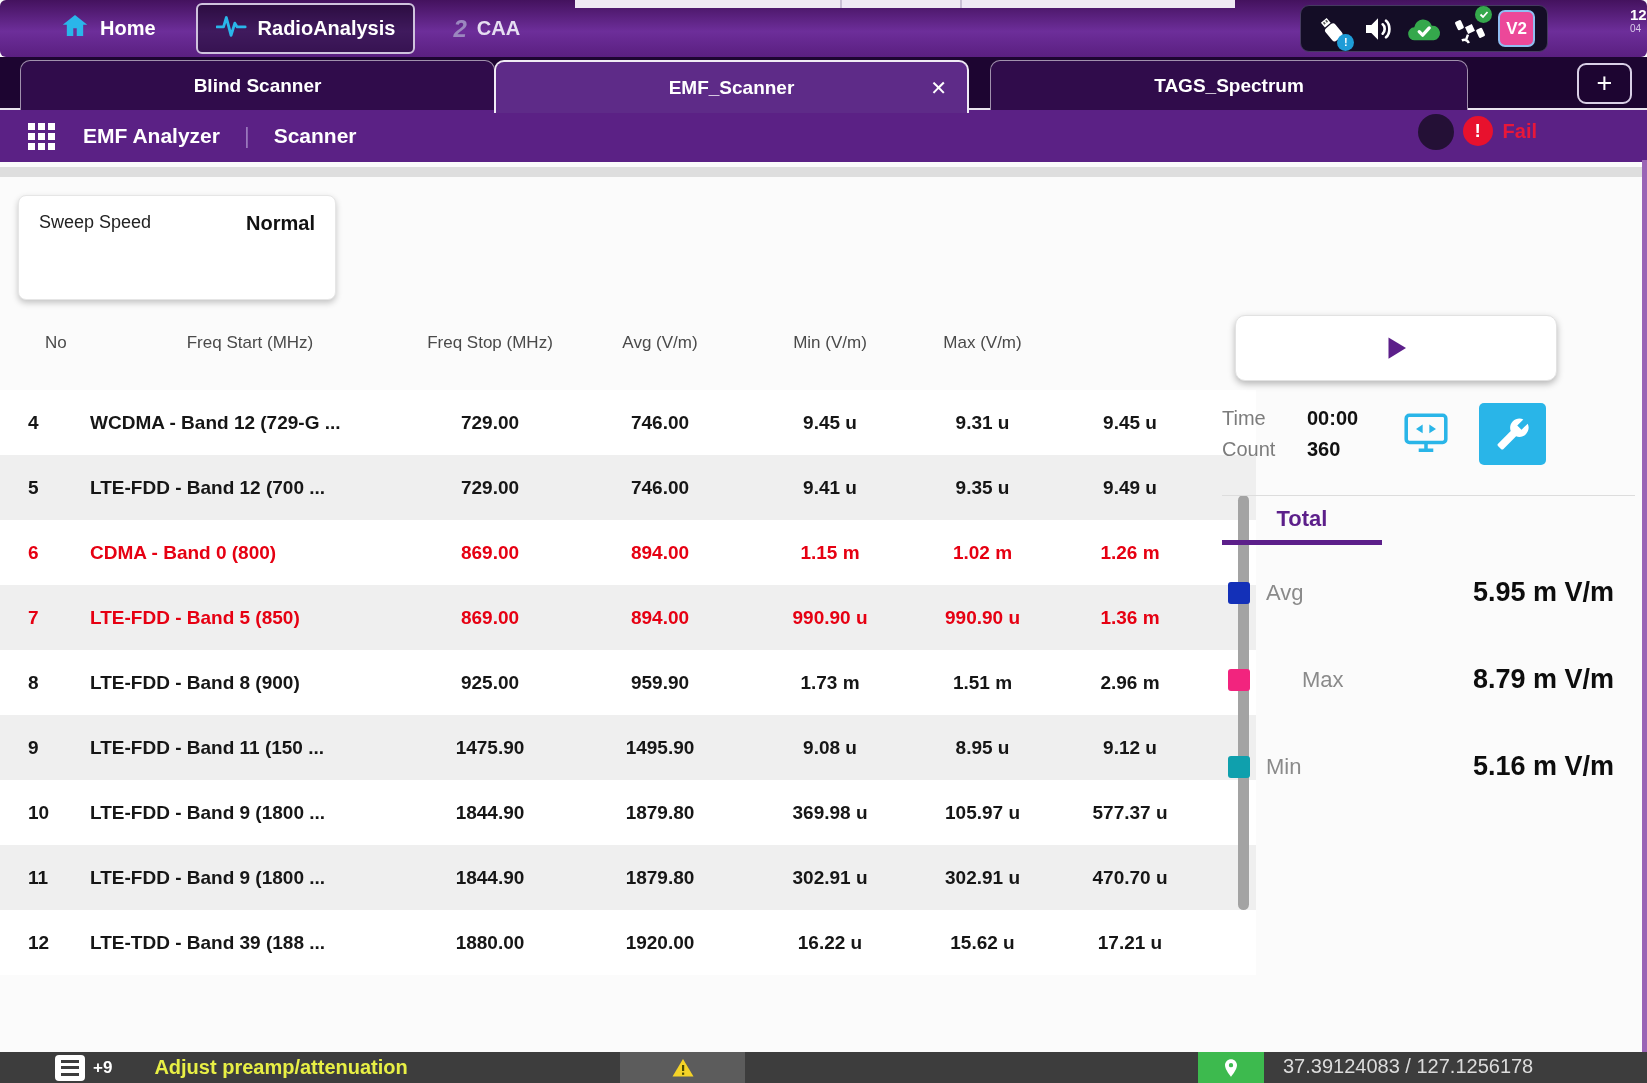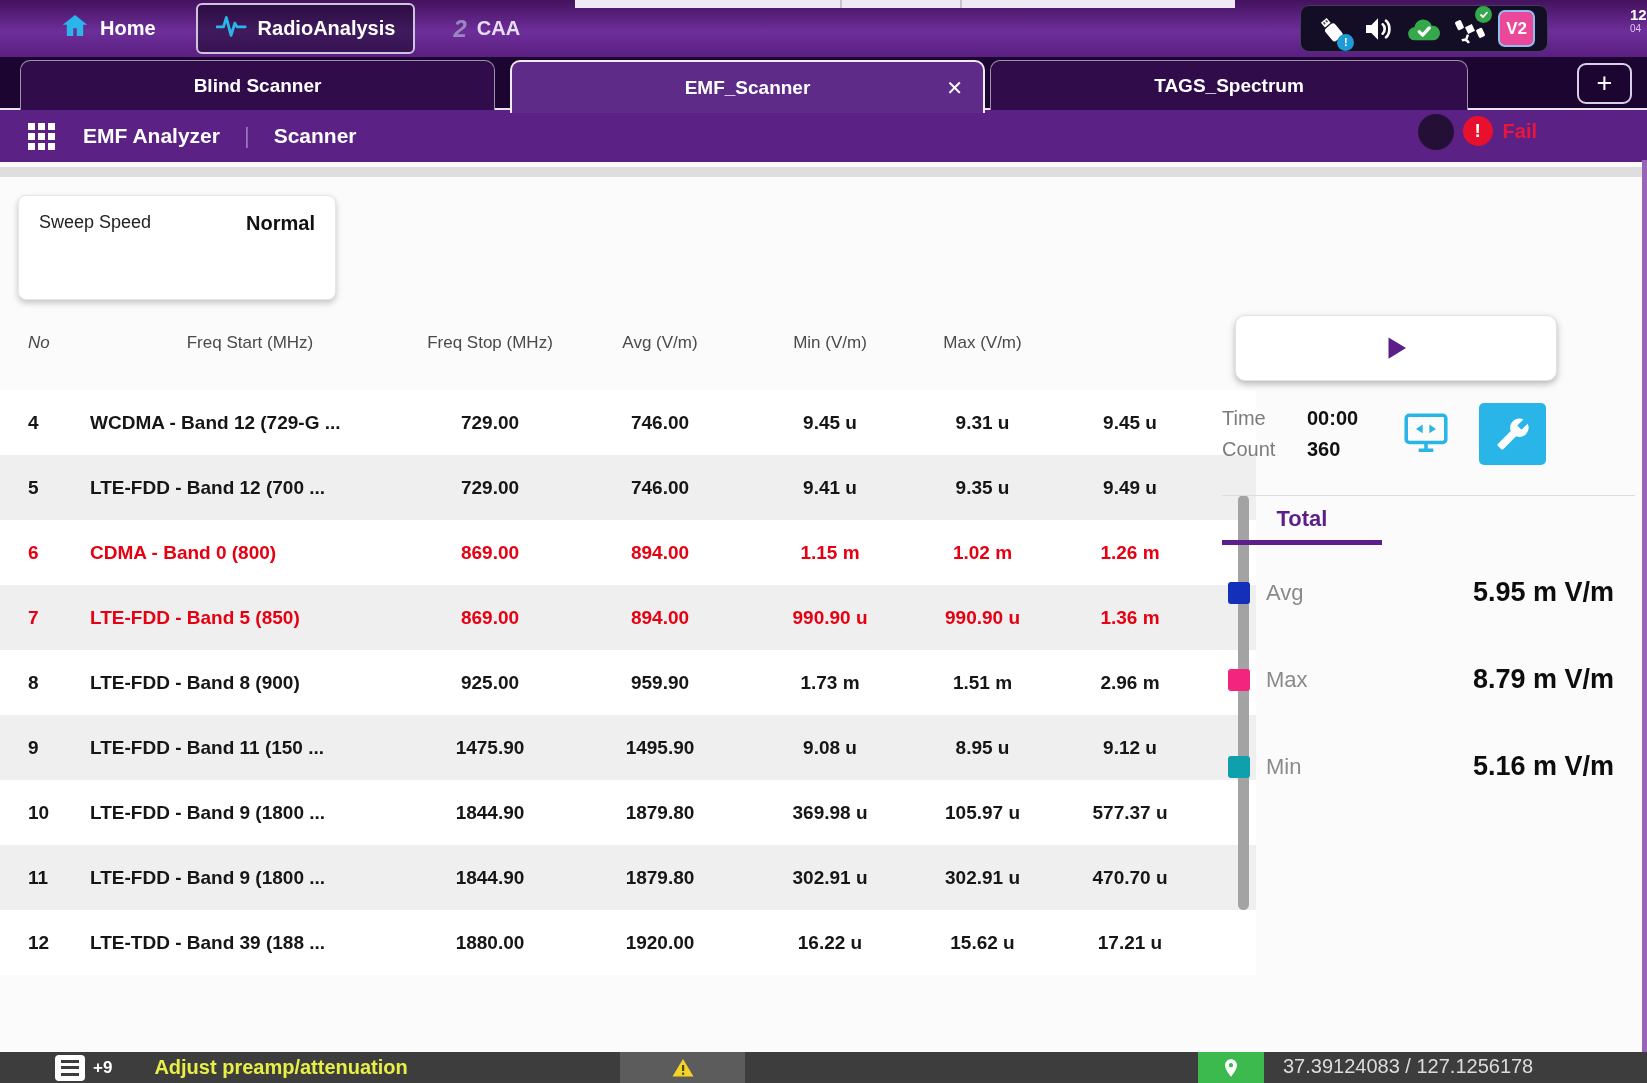--- a/index.html
+++ b/index.html
@@ -3,21 +3,21 @@
 <meta charset="utf-8">
 <style>
   * { margin:0; padding:0; box-sizing:border-box; }
   html,body { width:1647px; height:1083px; overflow:hidden;
     font-family:"Liberation Sans","DejaVu Sans",sans-serif; background:#fbfbfb; }
   .abs { position:absolute; }
 
   
   #top-bar { left:0; top:0; width:1647px; height:57px;
     background:linear-gradient(180deg,#44125e 0%,#6d2e9a 55%,#5a1f80 100%);
-    display:flex; align-items:center; }
+    display:flex; align-items:center;border-radius:6px; }
   .top-item { display:flex; align-items:center; gap:10px; color:#fff;
     font-size:20px; font-weight:700; cursor:default; }
   #home-item { margin-left:60px; }
   #ra-item { margin-left:40px; background:rgba(8,2,20,.45); border:2px solid #cfc3dd;
     border-radius:6px; padding:8px 18px; }
   #caa-item { margin-left:38px; color:#e6def2; }
   #caa-glyph { font-size:24px; font-weight:800; color:#9b87bf; font-style:italic; }
   #top-strip { left:575px; top:0; width:660px; height:8px; background:#efe9f4; }
   #top-strip .seg { position:absolute; top:0; width:2px; height:8px; background:#c9c0d4; }
 
@@ -78,21 +78,21 @@
     border:1px solid #e6e6e6; border-radius:8px; box-shadow:0 3px 6px rgba(0,0,0,.22);
     padding:16px 20px; display:flex; justify-content:space-between; }
   .card .lab { font-size:18px; color:#222; }
   .card .val { font-size:20px; font-weight:800; color:#111; }
 
   
   #tbl-header { left:0; top:150px; width:1256px; height:52px; display:grid;
     grid-template-columns:90px 320px 160px 180px 160px 145px 150px;
     align-items:center; color:#4a4a4a; font-size:17px; }
   #tbl-header .c { text-align:center; }
-  #hdr-no { padding-left:28px;font-style:italic; }
+  #hdr-no { padding-left:45px; }
   #hdr-service-cell { display:flex; align-items:center; }
   #fail-sq { width:15px; height:15px; border-radius:3px; background:#d50f2c;
     margin-left:122px; }
   #fail-items-lbl { margin-left:14px; color:#333; }
   #filter-btn { margin-left:16px; width:47px; height:46px; background:#fff;
     border:1px solid #c4c4c4; border-radius:5px; box-shadow:0 1px 3px rgba(0,0,0,.15);
     display:flex; align-items:center; justify-content:center; }
 
   #tbl-body { left:0; top:223px; width:1256px; }
   .trow { display:grid; grid-template-columns:90px 320px 160px 180px 160px 145px 150px;
@@ -119,21 +119,21 @@
   #wrench-btn { margin-left:28px; width:67px; height:62px; background:#29b5e8;
     border-radius:5px; display:flex; align-items:center; justify-content:center; }
   #panel-divider { margin-top:30px; width:413px; height:1px; background:#ddd; }
   #total-tab { margin-top:10px; width:160px; text-align:center; }
   #total-tab .t { color:#5c1f8a; font-size:22px; font-weight:800; }
   #total-tab .u { margin-top:8px; height:5px; background:#5c1f8a; }
   .legend-row { display:flex; align-items:center; width:392px; }
   .legend-sq { width:22px; height:22px; border-radius:3px; margin-left:6px; }
   .legend-lab { margin-left:16px; font-size:22px; color:#8a8a8a; }
   .legend-val { margin-left:auto; font-size:27px; font-weight:800; color:#0d0d0d; }
-  #lg-avg { margin-top:32px; } #lg-max { margin-top:56px; } #lg-min { margin-top:56px; }
+  #lg-avg { margin-top:32px; } #lg-max { margin-top:56px;gap:36px; } #lg-min { margin-top:56px; }
 
   
   #edge-strip { right:0; top:160px; width:5px; height:923px; background:#9a64b5; }
 
   
   #bottom-bar { left:0; top:1052px; width:1647px; height:31px; background:#3d3d3d;
     display:flex; align-items:center; }
   #msg-icon { margin-left:55px; width:30px; height:26px; background:#fff;
     border-radius:4px; padding:5px 6px; display:flex; flex-direction:column;
     justify-content:space-between; }
@@ -219,21 +219,21 @@
 </div>
 <div id="top-strip" class="abs">
   <span class="seg" style="left:265px"></span>
     <span class="seg" style="left:385px"></span>
 </div>
 
 <div id="tab-row" class="abs">
   <div class="tab inactive" style="left:20px; width:475px;">
     <span>Blind Scanner</span>
   </div>
-  <div class="tab active" style="left:510px; width:475px;">
+  <div class="tab active" style="left:494px; width:475px;">
     <span>EMF_Scanner</span>
     <span id="tab-close">✕</span>
   </div>
   <div class="tab inactive" style="left:990px; width:478px;">
     <span>TAGS_Spectrum</span>
   </div>
   <div id="tab-add">+</div>
 </div>
 
 <div id="menu-row" class="abs">

